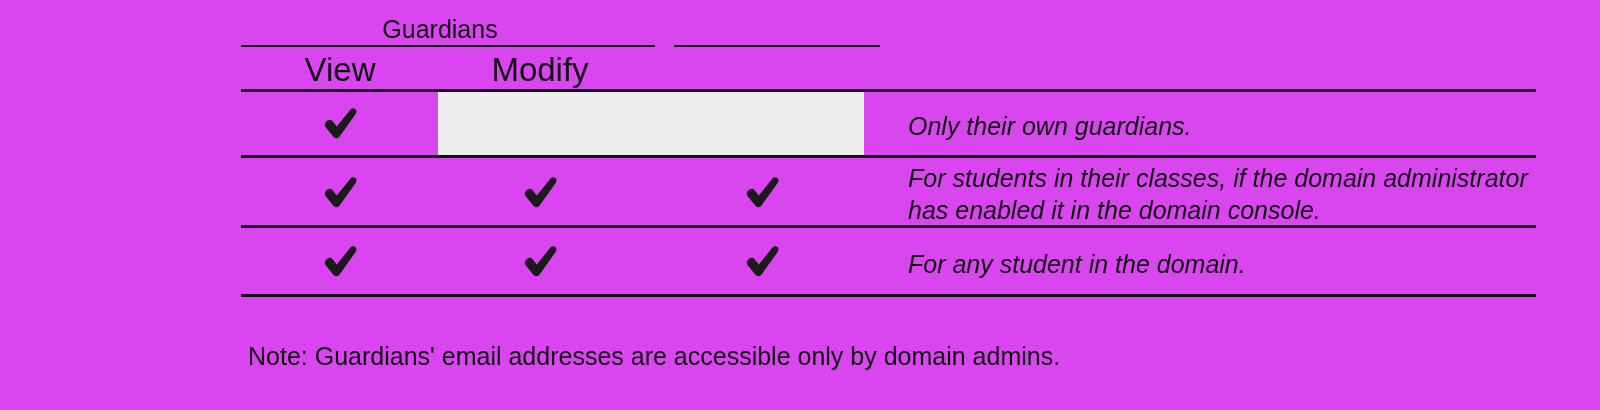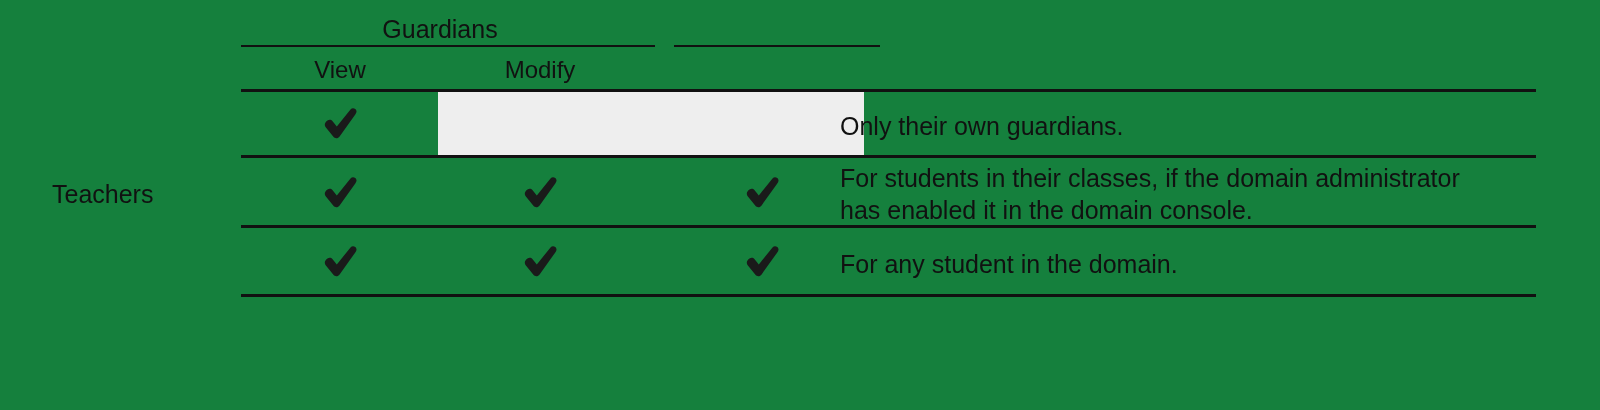--- a/index.html
+++ b/index.html
@@ -14,21 +14,21 @@
     font-family: "Liberation Sans", sans-serif;
     color: #000000;
     -webkit-font-smoothing: antialiased;
   }
 
   #figure {
     position: relative;
     width: 1600px;
     height: 410px;
     overflow: hidden;
-    background: #15803d;
+    background: #d946ef;
   }
 
   
   .rule {
     position: absolute;
     background: #111111;
     height: 3px;
   }
   .rule.thin { height: 2px; }
 
@@ -39,21 +39,21 @@
     line-height: 30px;
     text-align: center;
     white-space: nowrap;
     transform: translateX(-50%);
     color: #111111;
   }
 
   
   .sub-label {
     position: absolute;
-    font-size: 24px;
+    font-size: 33px;
     line-height: 30px;
     text-align: center;
     white-space: nowrap;
     transform: translateX(-50%);
     color: #111111;
   }
 
   
   .row-label {
     position: absolute;
@@ -76,25 +76,26 @@
     transform: translate(-50%, -50%);
     width: 40px;
     height: 40px;
     display: block;
   }
   .check svg { display: block; width: 40px; height: 40px; }
 
   
   .desc {
     position: absolute;
-    left: 840px;
+    left: 908px;
     font-size: 25px;
     line-height: 32px;
     color: #111111;
     width: 660px;
+    font-style: italic;
   }
 
   
   .note {
     position: absolute;
     left: 248px;
     font-size: 25px;
     line-height: 30px;
     white-space: nowrap;
     color: #111111;
@@ -125,21 +126,20 @@
 
 
   <span class="check" style="left:340px; top:124px;">
     <svg viewBox="0 0 40 40" xmlns="http://www.w3.org/2000/svg" aria-hidden="true">
       <path d="M5.5 18.5 C7.5 15.5 10.5 14.8 12.6 17.2 L16.8 22.4 L30.5 5.5 C32.2 3.6 35.2 4.2 36.2 6.2 C36.9 7.6 36.4 8.9 35.3 10.4 L19.6 32.4 C18.0 34.6 15.2 34.9 13.4 32.8 L5.9 23.6 C4.6 22.0 4.4 20.1 5.5 18.5 Z" fill="#1a1a1a"></path>
     </svg>
   </span>
 
   <div class="desc" style="top:110px;">Only their own guardians.</div>
 
-  <div class="row-label" style="top:179px;">Teachers</div>
 
   <span class="check" style="left:340px; top:193px;">
     <svg viewBox="0 0 40 40" xmlns="http://www.w3.org/2000/svg" aria-hidden="true">
       <path d="M5.5 18.5 C7.5 15.5 10.5 14.8 12.6 17.2 L16.8 22.4 L30.5 5.5 C32.2 3.6 35.2 4.2 36.2 6.2 C36.9 7.6 36.4 8.9 35.3 10.4 L19.6 32.4 C18.0 34.6 15.2 34.9 13.4 32.8 L5.9 23.6 C4.6 22.0 4.4 20.1 5.5 18.5 Z" fill="#1a1a1a"></path>
     </svg>
   </span>
   <span class="check" style="left:540px; top:193px;">
     <svg viewBox="0 0 40 40" xmlns="http://www.w3.org/2000/svg" aria-hidden="true">
       <path d="M5.5 18.5 C7.5 15.5 10.5 14.8 12.6 17.2 L16.8 22.4 L30.5 5.5 C32.2 3.6 35.2 4.2 36.2 6.2 C36.9 7.6 36.4 8.9 35.3 10.4 L19.6 32.4 C18.0 34.6 15.2 34.9 13.4 32.8 L5.9 23.6 C4.6 22.0 4.4 20.1 5.5 18.5 Z" fill="#1a1a1a"></path>
     </svg>
@@ -164,14 +164,15 @@
     </svg>
   </span>
   <span class="check" style="left:762px; top:262px;">
     <svg viewBox="0 0 40 40" xmlns="http://www.w3.org/2000/svg" aria-hidden="true">
       <path d="M5.5 18.5 C7.5 15.5 10.5 14.8 12.6 17.2 L16.8 22.4 L30.5 5.5 C32.2 3.6 35.2 4.2 36.2 6.2 C36.9 7.6 36.4 8.9 35.3 10.4 L19.6 32.4 C18.0 34.6 15.2 34.9 13.4 32.8 L5.9 23.6 C4.6 22.0 4.4 20.1 5.5 18.5 Z" fill="#1a1a1a"></path>
     </svg>
   </span>
 
   <div class="desc" style="top:248px;">For any student in the domain.</div>
 
+  <div class="note" style="top:341px;">Note: Guardians' email addresses are accessible only by domain admins.</div>
 
 </div>
 
 </body></html>

